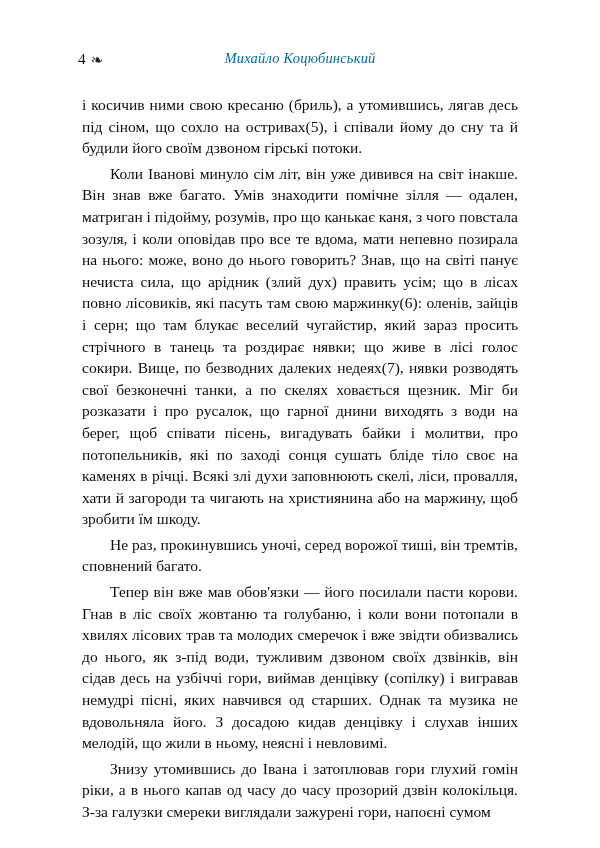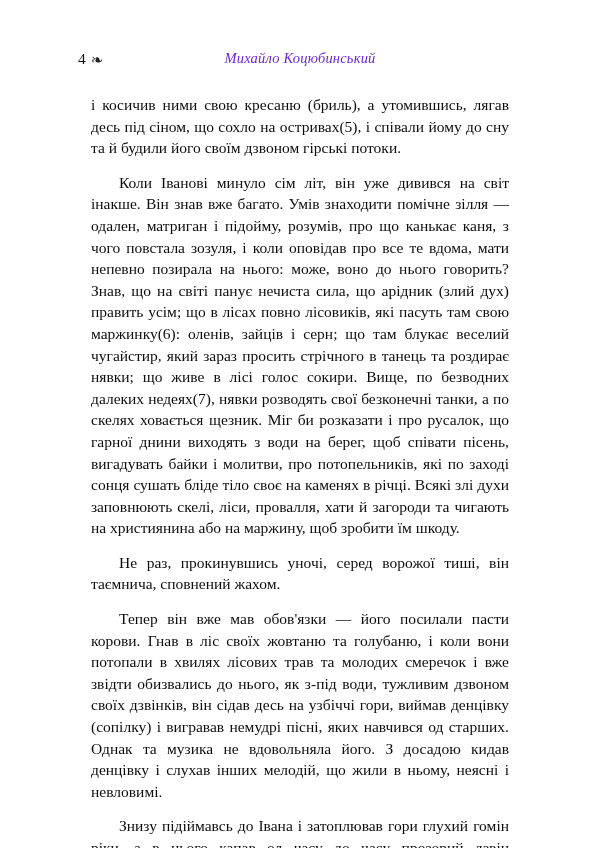--- a/index.html
+++ b/index.html
@@ -39,31 +39,31 @@
   .fleuron {
     font-size: 15px;
     color: #222222;
     line-height: 1;
     transform: translateY(1px);
   }
   .running-title {
     text-align: center;
     font-style: italic;
     font-size: 14.5px;
-    color: #6d28d9;
+    color: #0369a1;
     letter-spacing: 0.2px;
   }
   .body-text {
     font-size: 15.5px;
     line-height: 21.6px;
     text-align: justify;
     color: #0d0d0d;
   }
   .body-text p {
-    margin: 13px;
+    margin: 4px;
     padding: 0;
     text-indent: 28px;
   }
   .body-text p.noindent {
     text-indent: 0;
   }
 </style>
 </head>
 <body>
 
@@ -73,18 +73,18 @@
     <div class="page-num-group">
       <span class="page-number">4</span>
       <span class="fleuron">❧</span>
     </div>
     <div class="running-title">Михайло Коцюбинський</div>
   </div>
 
   <div class="body-text">
     <p class="noindent">і косичив ними свою кресаню (бриль), а утомившись, лягав десь під сіном, що сохло на остривах(5), і співали йому до сну та й будили його своїм дзвоном гірські потоки.</p>
     <p>Коли Іванові минуло сім літ, він уже дивився на світ інакше. Він знав вже багато. Умів знаходити помічне зілля — одален, матриган і підойму, розумів, про що канькає каня, з чого повстала зозуля, і коли оповідав про все те вдома, мати непевно позирала на нього: може, воно до нього говорить? Знав, що на світі панує нечиста сила, що арідник (злий дух) править усім; що в лісах повно лісовиків, які пасуть там свою маржинку(6): оленів, зайців і серн; що там блукає веселий чугайстир, який зараз просить стрічного в танець та роздирає нявки; що живе в лісі голос сокири. Вище, по безводних далеких недеях(7), нявки розводять свої безконечні танки, а по скелях ховається щезник. Міг би розказати і про русалок, що гарної днини виходять з води на берег, щоб співати пісень, вигадувать байки і молитви, про потопельників, які по заході сонця сушать бліде тіло своє на каменях в річці. Всякі злі духи заповнюють скелі, ліси, провалля, хати й загороди та чигають на християнина або на маржину, щоб зробити їм шкоду.</p>
-    <p>Не раз, прокинувшись уночі, серед ворожої тиші, він таємнича, сповнений жахом.</p>
+    <p>Не раз, прокинувшись уночі, серед ворожої тиші, він тремтів, сповнений багато.</p>
     <p>Тепер він вже мав обов'язки — його посилали пасти корови. Гнав в ліс своїх жовтаню та голубаню, і коли вони потопали в хвилях лісових трав та молодих смеречок і вже звідти обизвались до нього, як з-під води, тужливим дзвоном своїх дзвінків, він сідав десь на узбіччі гори, виймав денцівку (сопілку) і вигравав немудрі пісні, яких навчився од старших. Однак та музика не вдовольняла його. З досадою кидав денцівку і слухав інших мелодій, що жили в ньому, неясні і невловимі.</p>
-    <p>Знизу підіймавсь до Івана і затоплював гори глухий гомін ріки, а в нього капав од часу до часу прозорий дзвін колокільця. З-за галузки смереки виглядали зажурені гори, напоєні сумом</p>
+    <p>Знизу утомившись до Івана і затоплював гори глухий гомін ріки, а в нього капав од часу до часу прозорий дзвін колокільця. З-за галузки смереки виглядали зажурені гори, напоєні сумом</p>
   </div>
 
 </div>
 
 </body></html>

